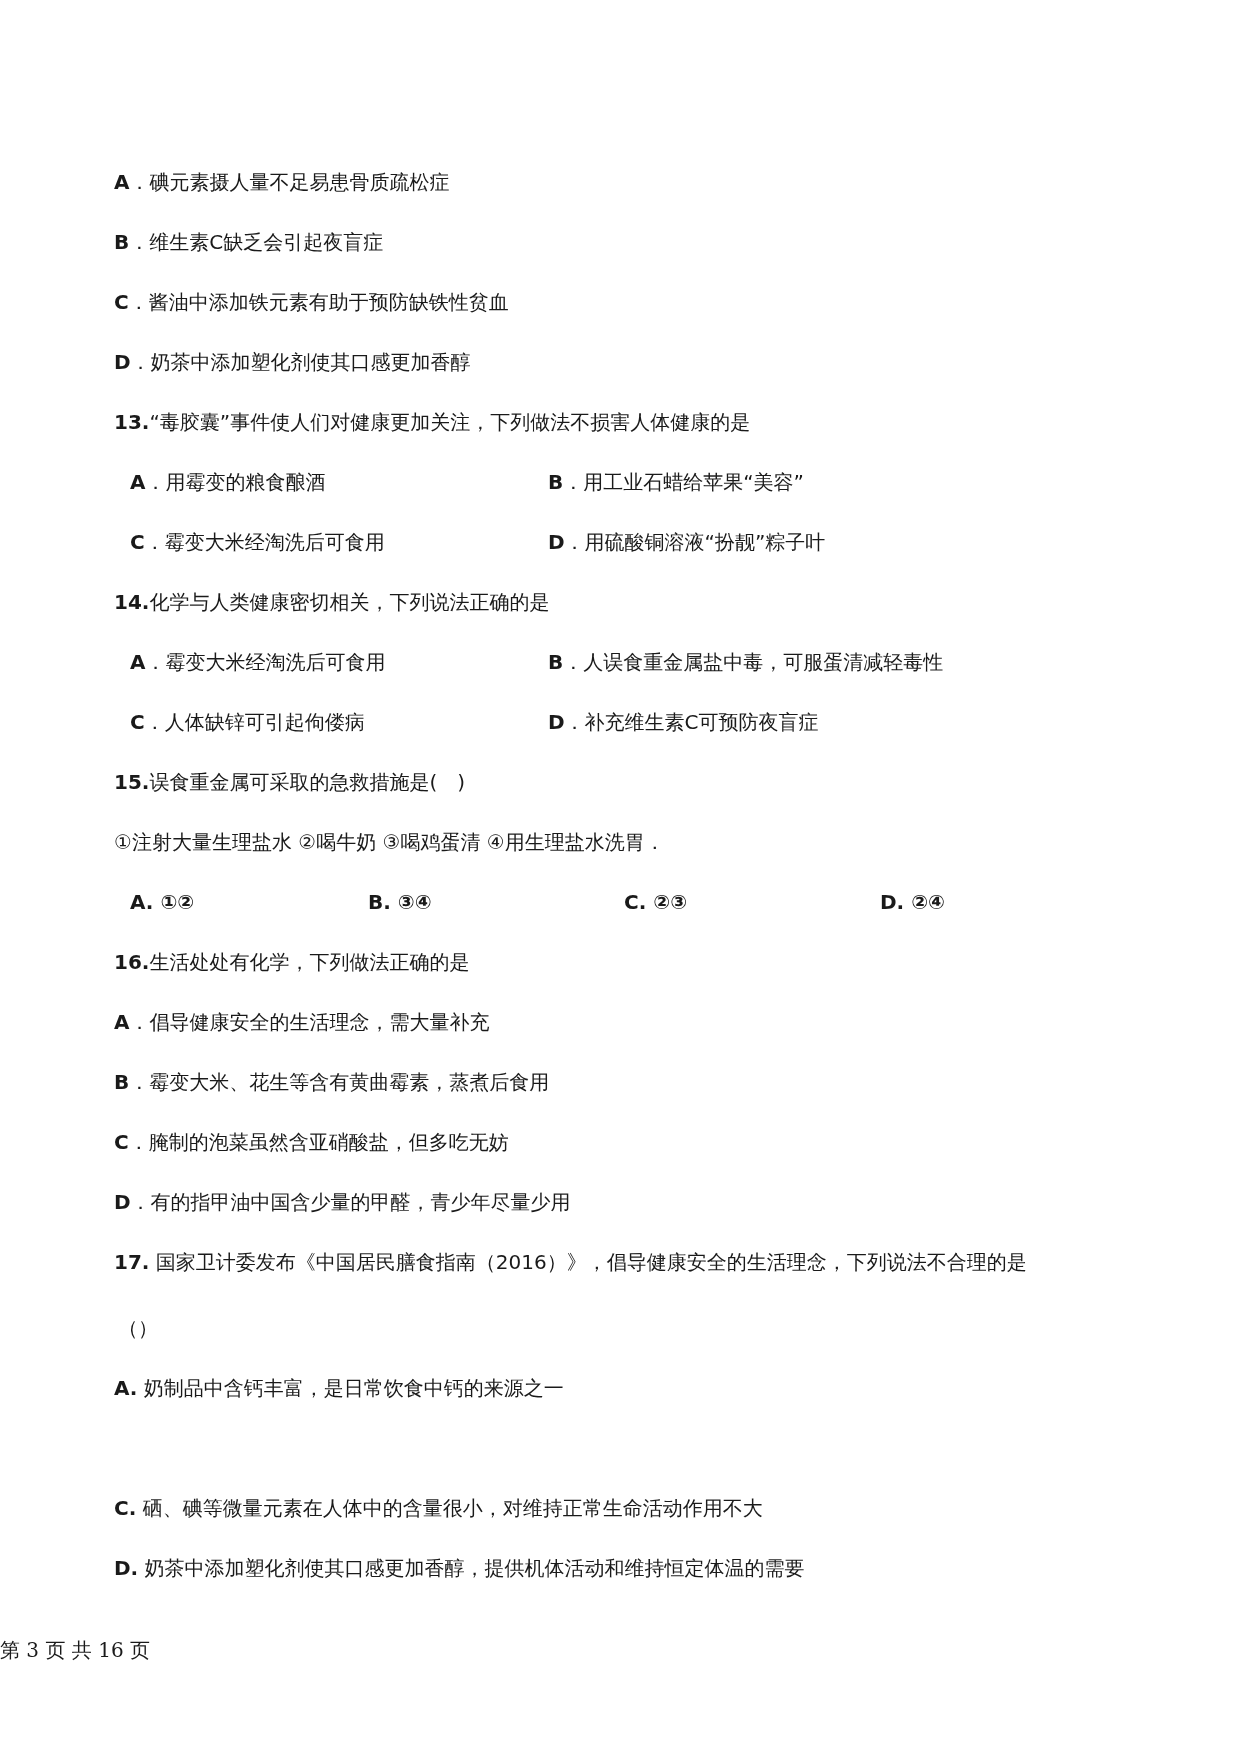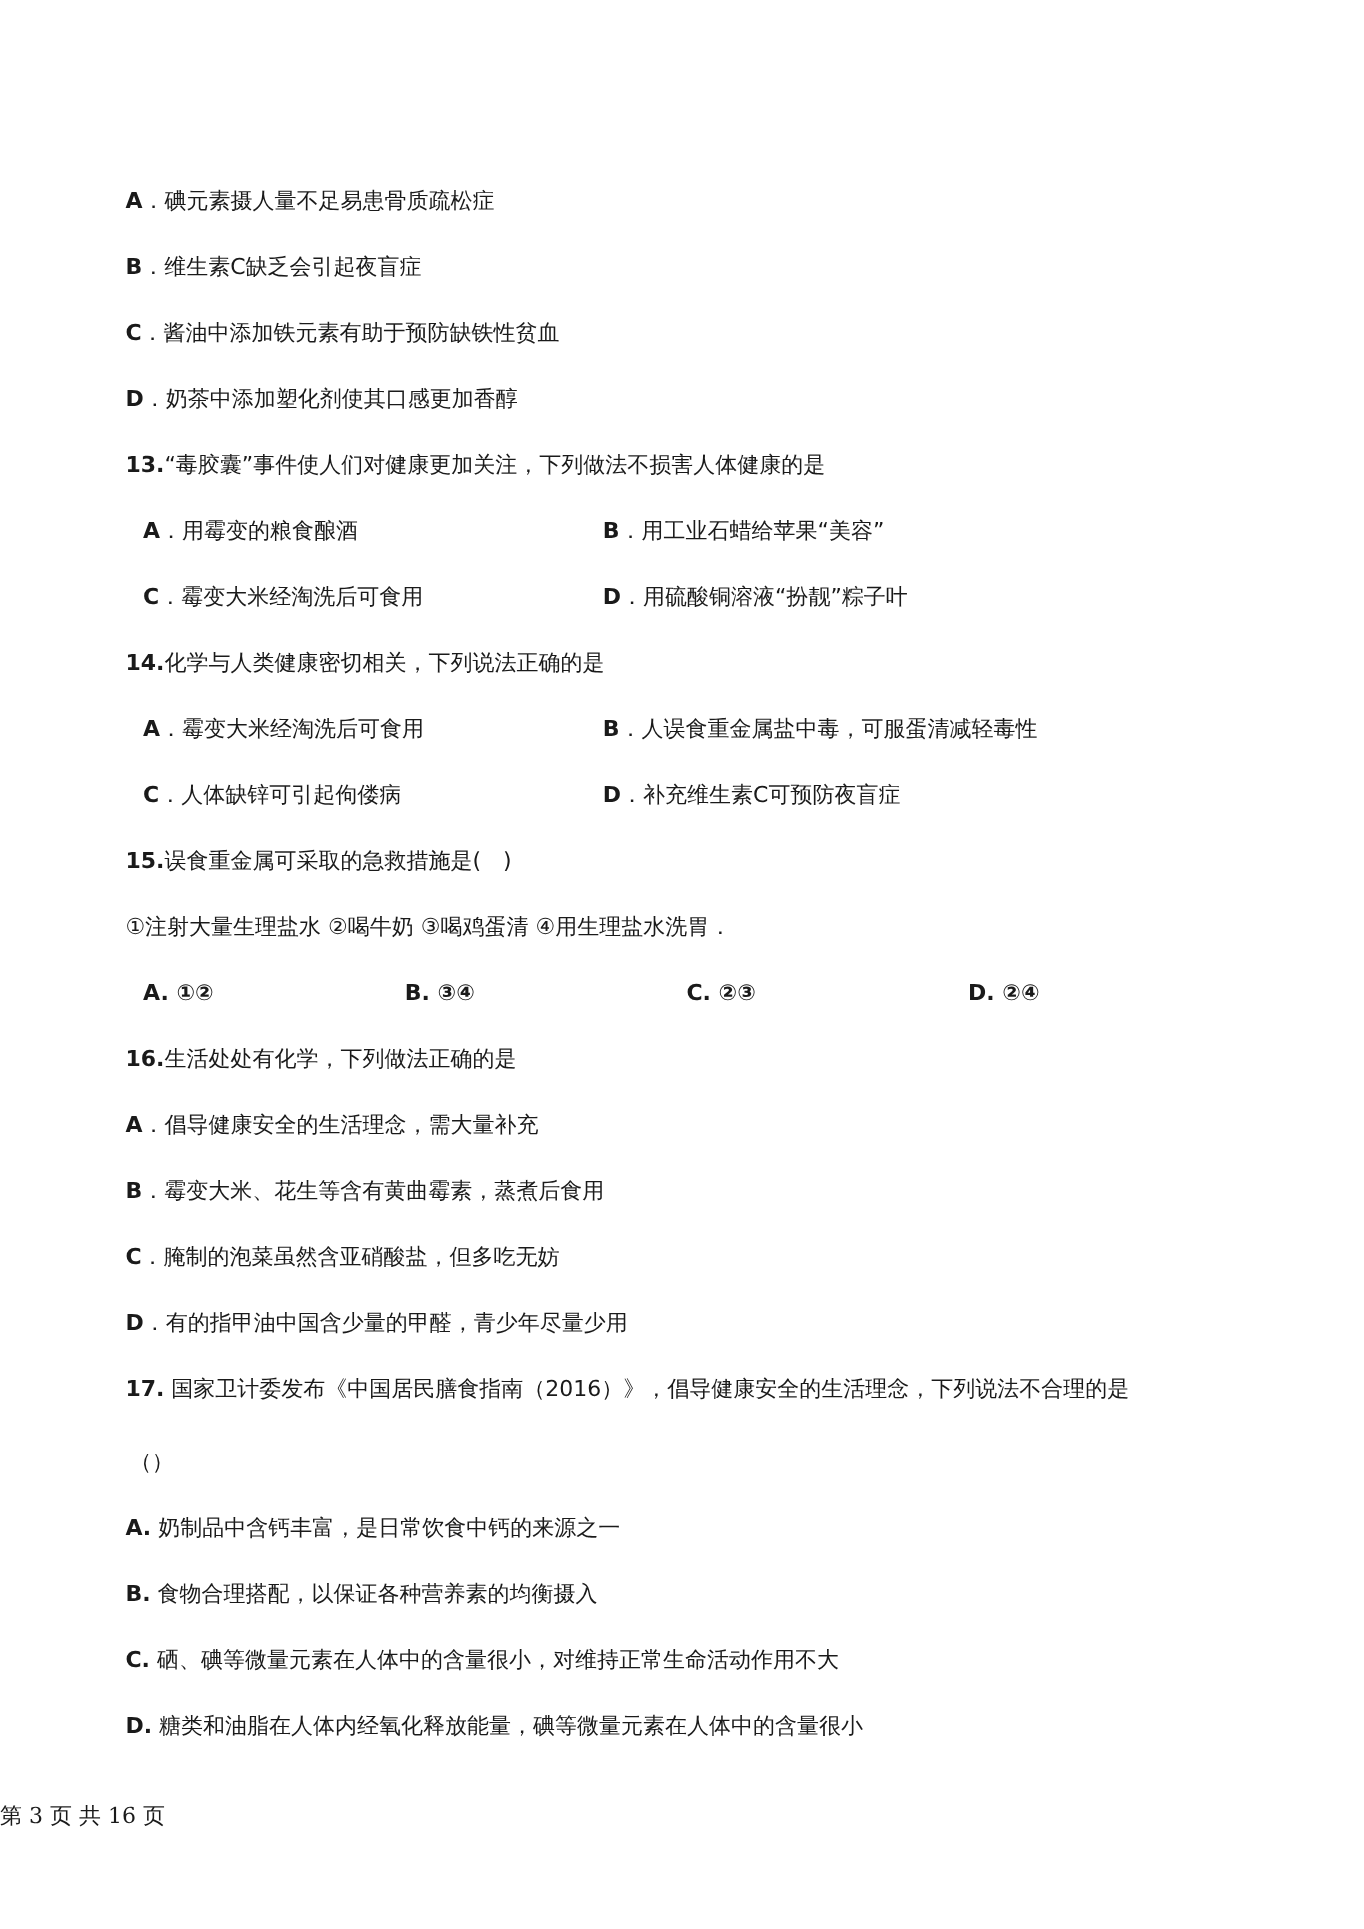--- a/index.html
+++ b/index.html
@@ -86,24 +86,21 @@
     <span class="lbl">D</span><span>．</span><span>有的指甲油中国含少量的甲醛，青少年尽量少用</span>
   </div>
 
   <div class="line" style="top:1244px">
     <span class="lbl">17.</span><span> 国家卫计委发布《中国居民膳食指南（2016）》，倡导健康安全的生活理念，下列说法不合理的是</span>
   </div>
   <div class="line" style="top:1310px; left:118px;">（）</div>
   <div class="line" style="top:1370px">
     <span class="lbl">A.</span><span> 奶制品中含钙丰富，是日常饮食中钙的来源之一</span>
   </div>
-  <div class="line" style="top:1430px">
-    <span class="lbl">B.</span><span> 食物合理搭配，以保证各种营养素的均衡摄入</span>
-  </div>
   <div class="line" style="top:1490px">
     <span class="lbl">C.</span><span> 硒、碘等微量元素在人体中的含量很小，对维持正常生命活动作用不大</span>
   </div>
   <div class="line" style="top:1550px">
-    <span class="lbl">D.</span><span> 糖类和油脂在人体内经氧化释放能量，碘等微量元素在人体中的含量很小</span>
+    <span class="lbl">D.</span><span> 奶茶中添加塑化剂使其口感更加香醇，提供机体活动和维持恒定体温的需要</span>
   </div>
 
   <div class="footer">第 3 页 共 16 页</div>
 </div>
 
 </body></html>

